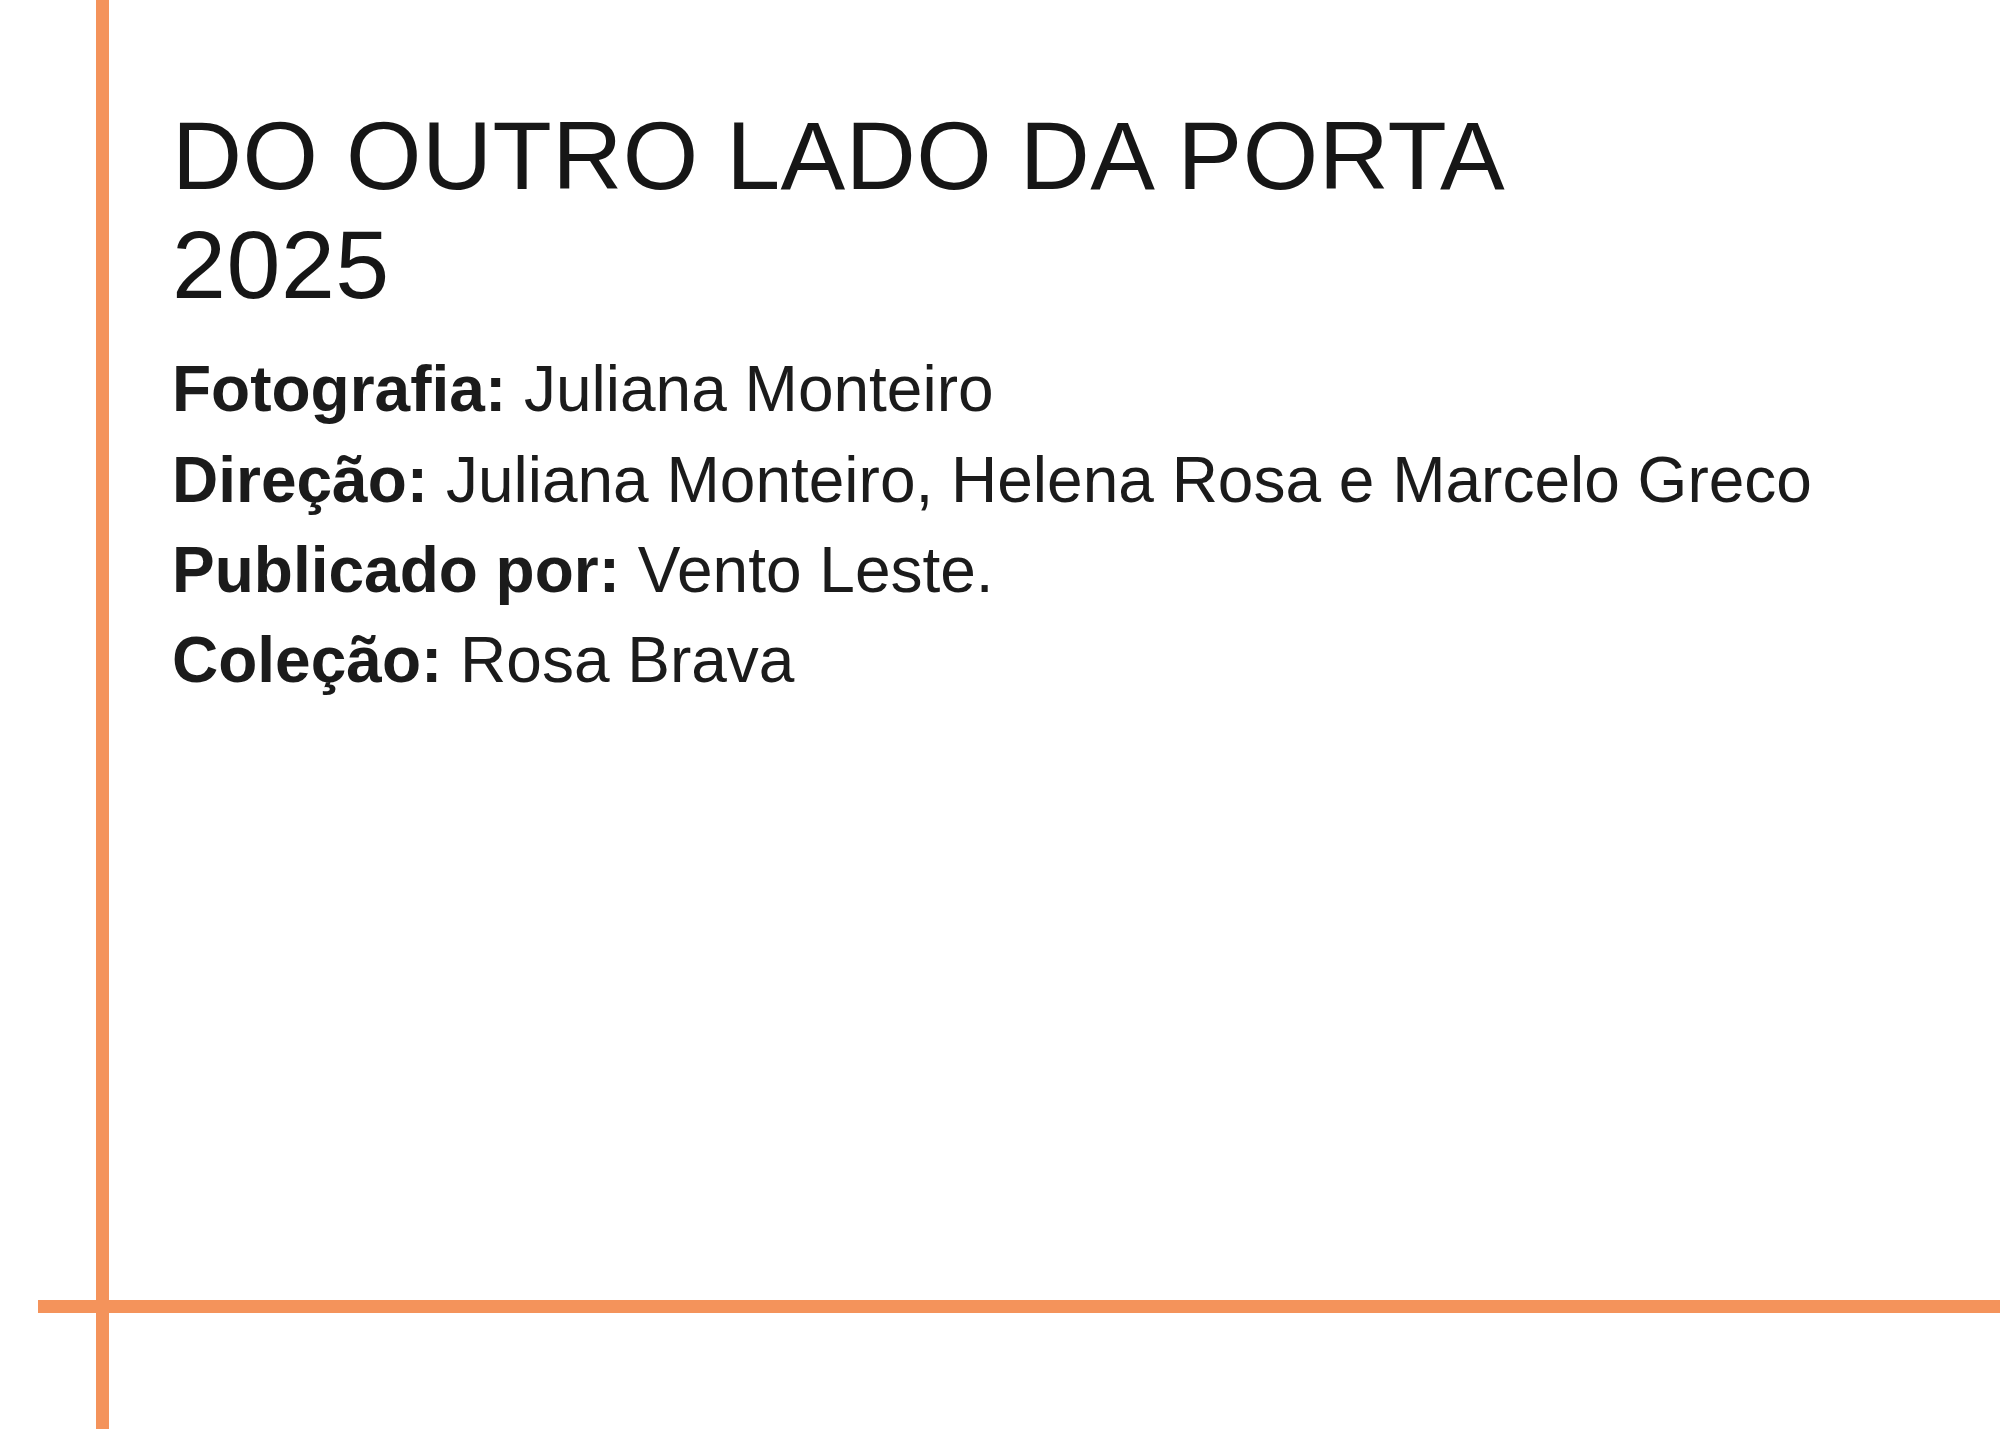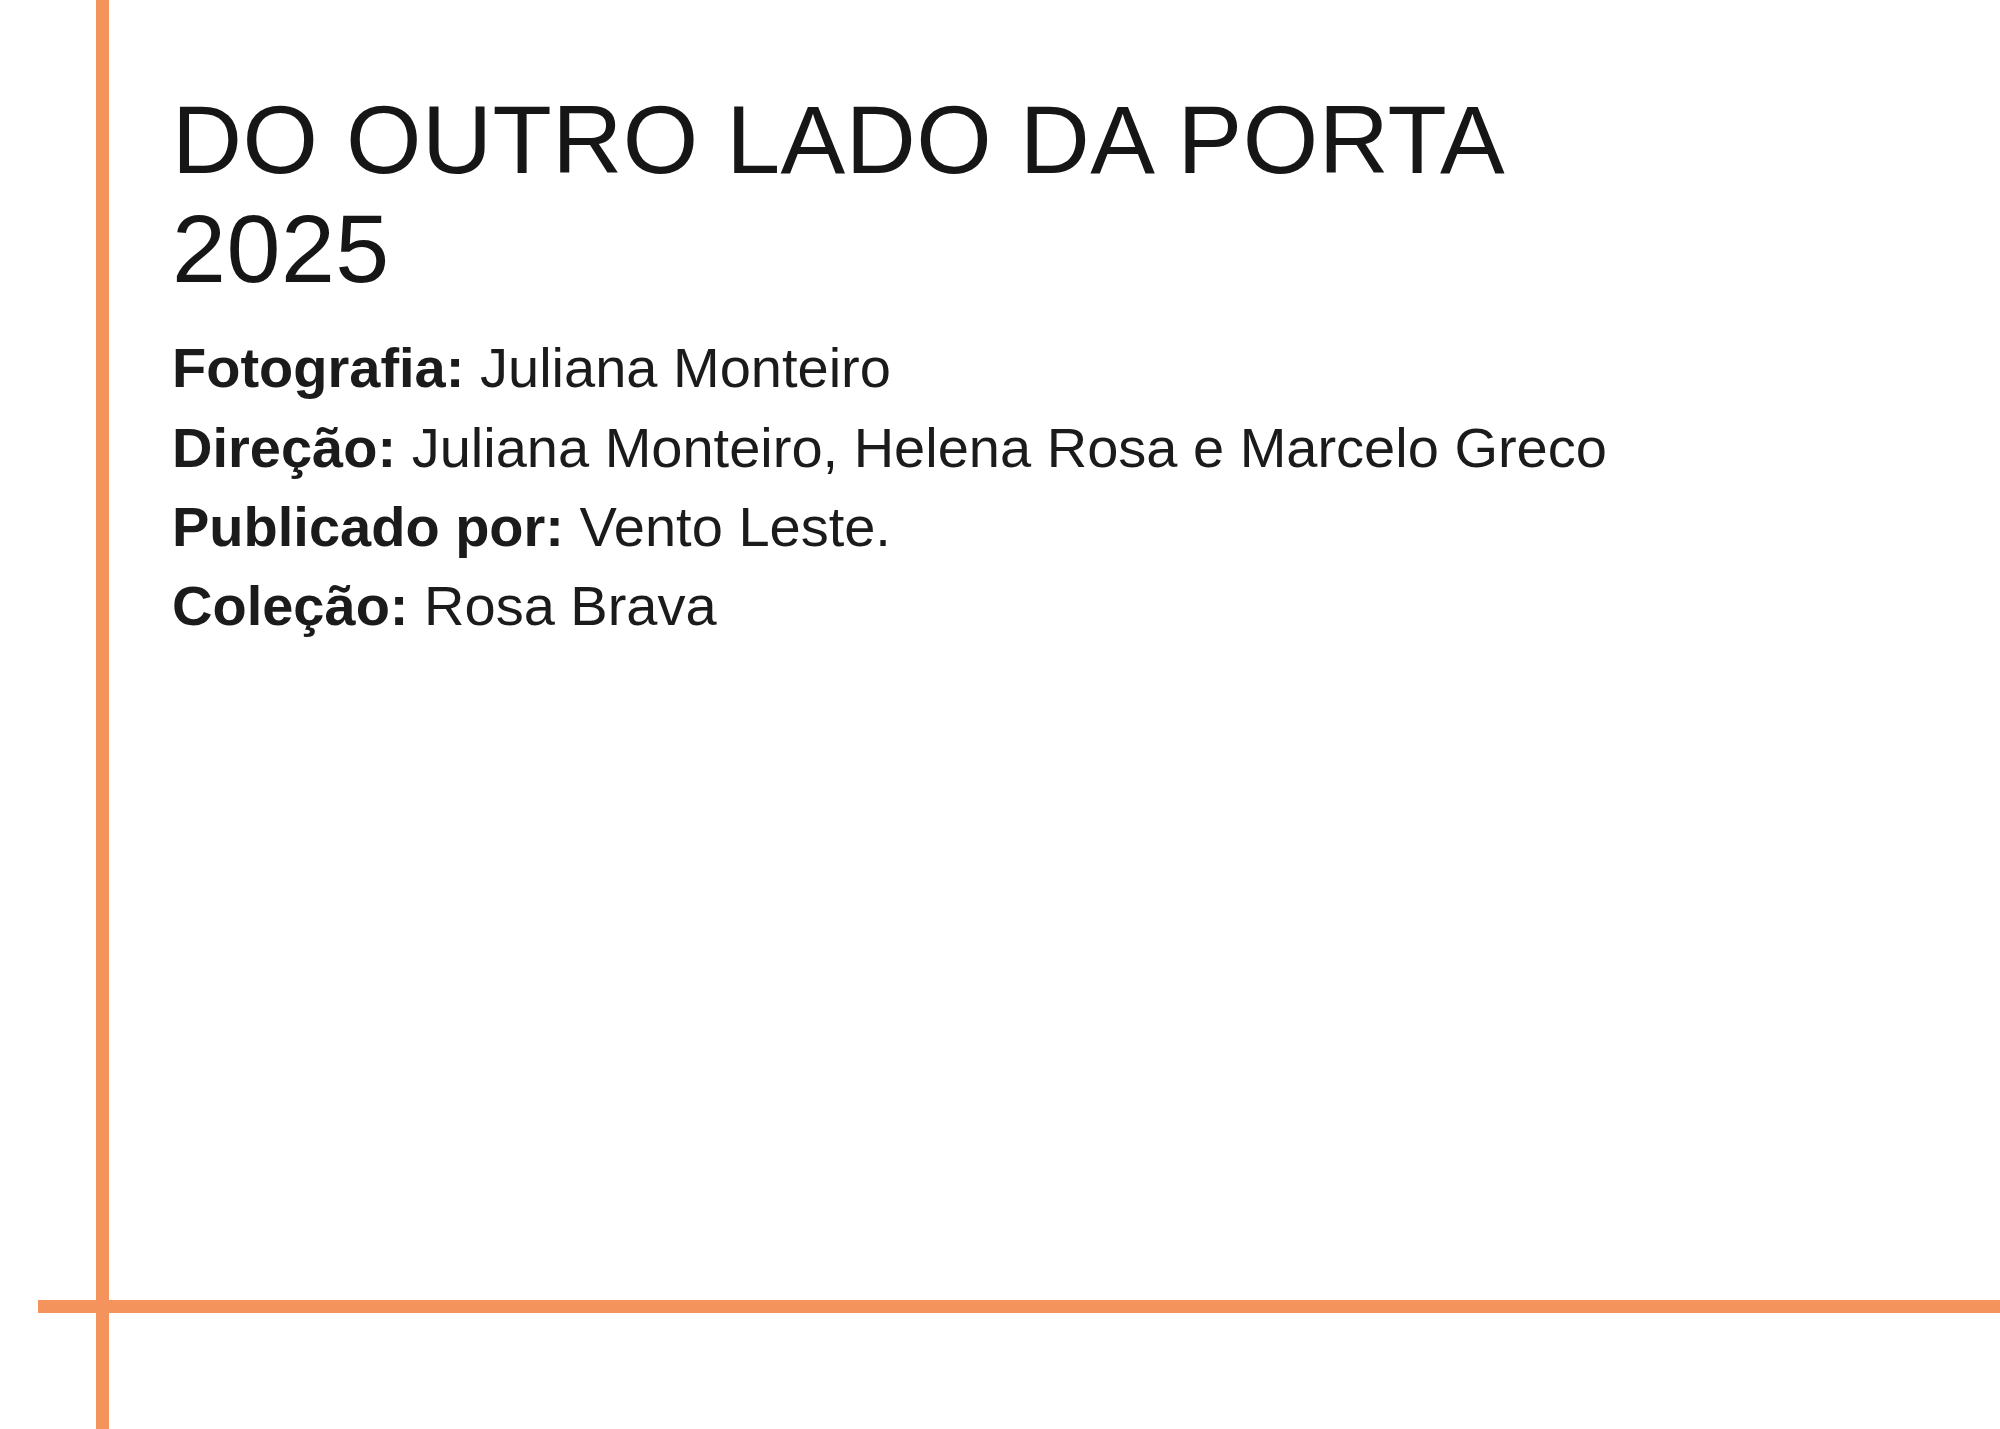--- a/index.html
+++ b/index.html
@@ -40,27 +40,27 @@
     left: 172px;
     top: 86px;
     width: 1790px;
   }
 
   .title {
     font-size: 97px;
     line-height: 1.12;
     font-weight: 400;
     letter-spacing: 0.5px;
-    margin: 0 0 26px 0;
+    margin: 16px 0 26px 0;
     color: #161616;
     white-space: pre-line;
   }
 
   .credits {
-    font-size: 56px;
+    font-size: 64px;
     line-height: 1.38;
     color: #1b1b1b;
   }
   .credit-line {
     margin: 0 0 2px 0;
   }
   .credit-label {
     font-weight: 700;
   }
   .credit-value {

